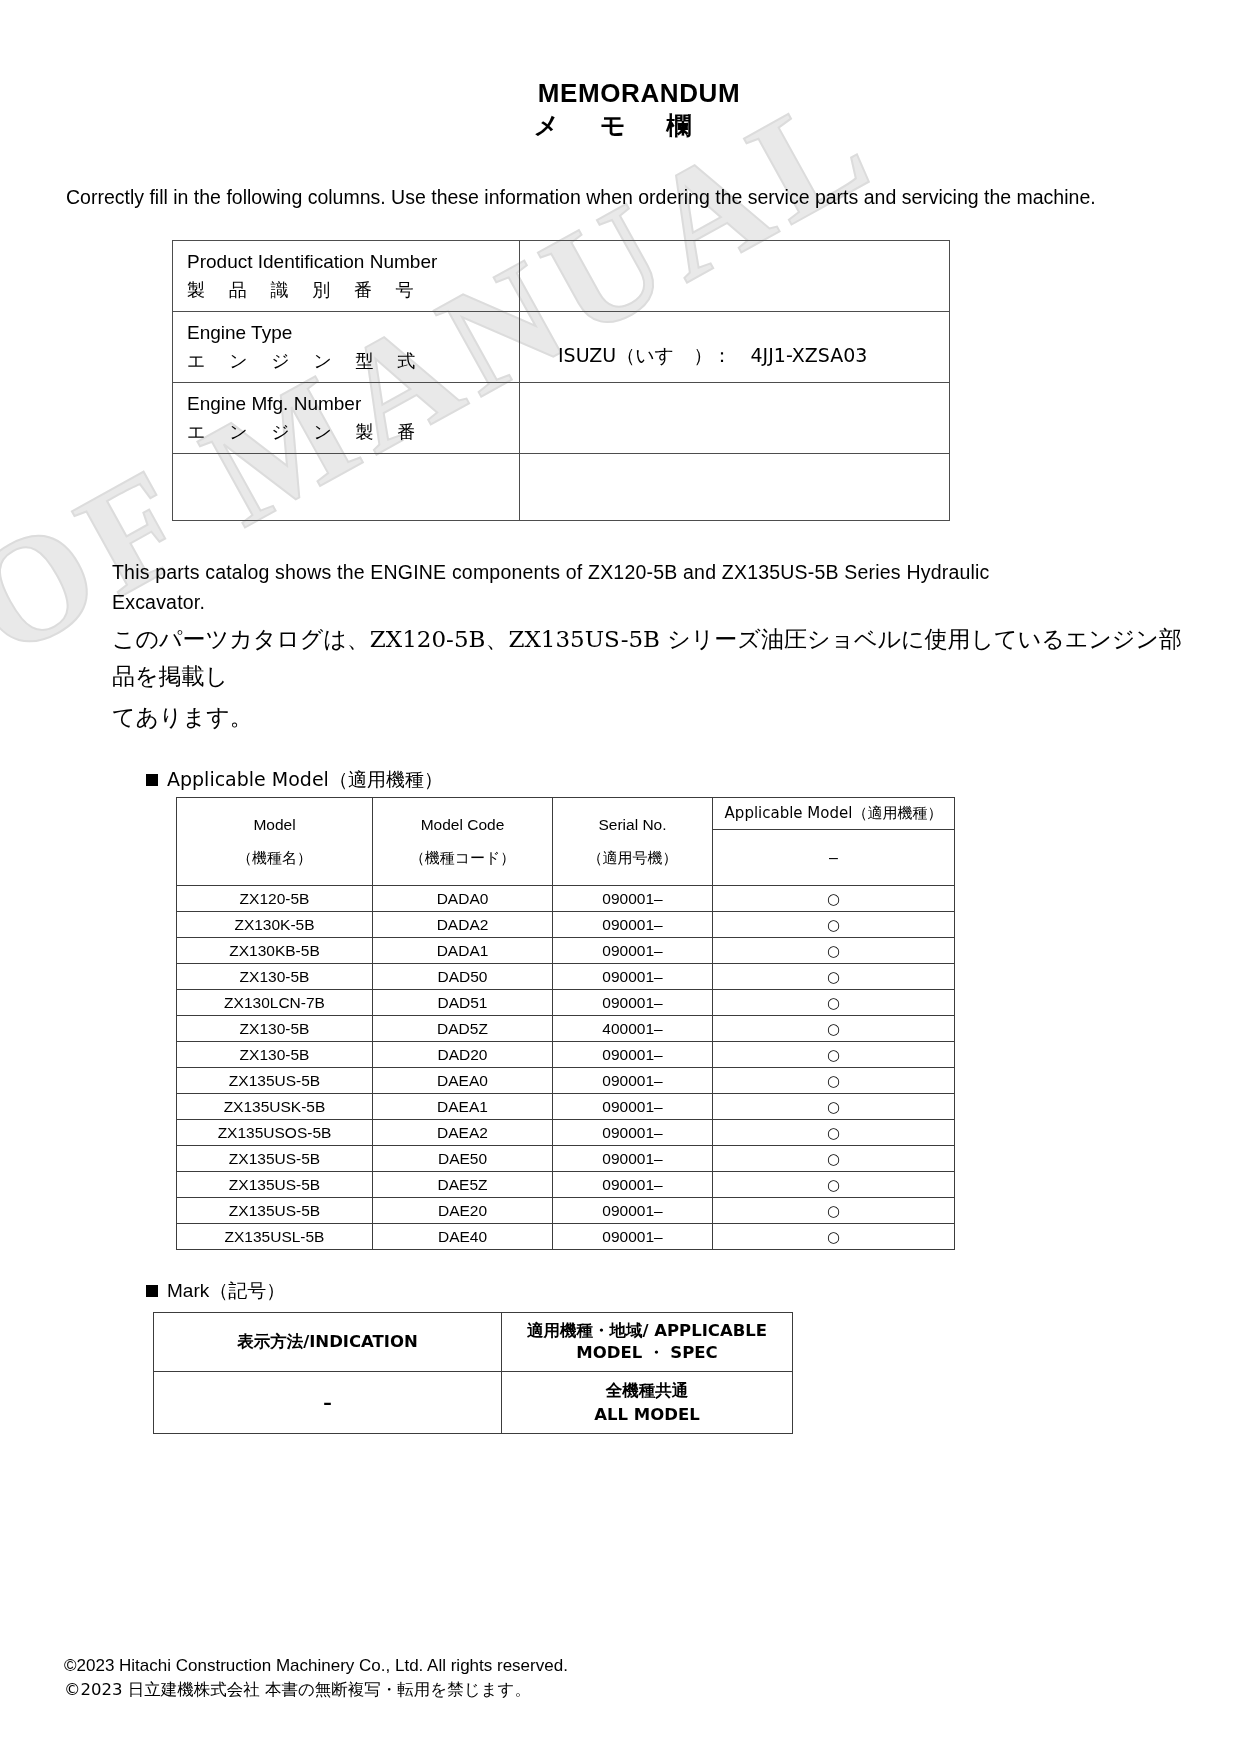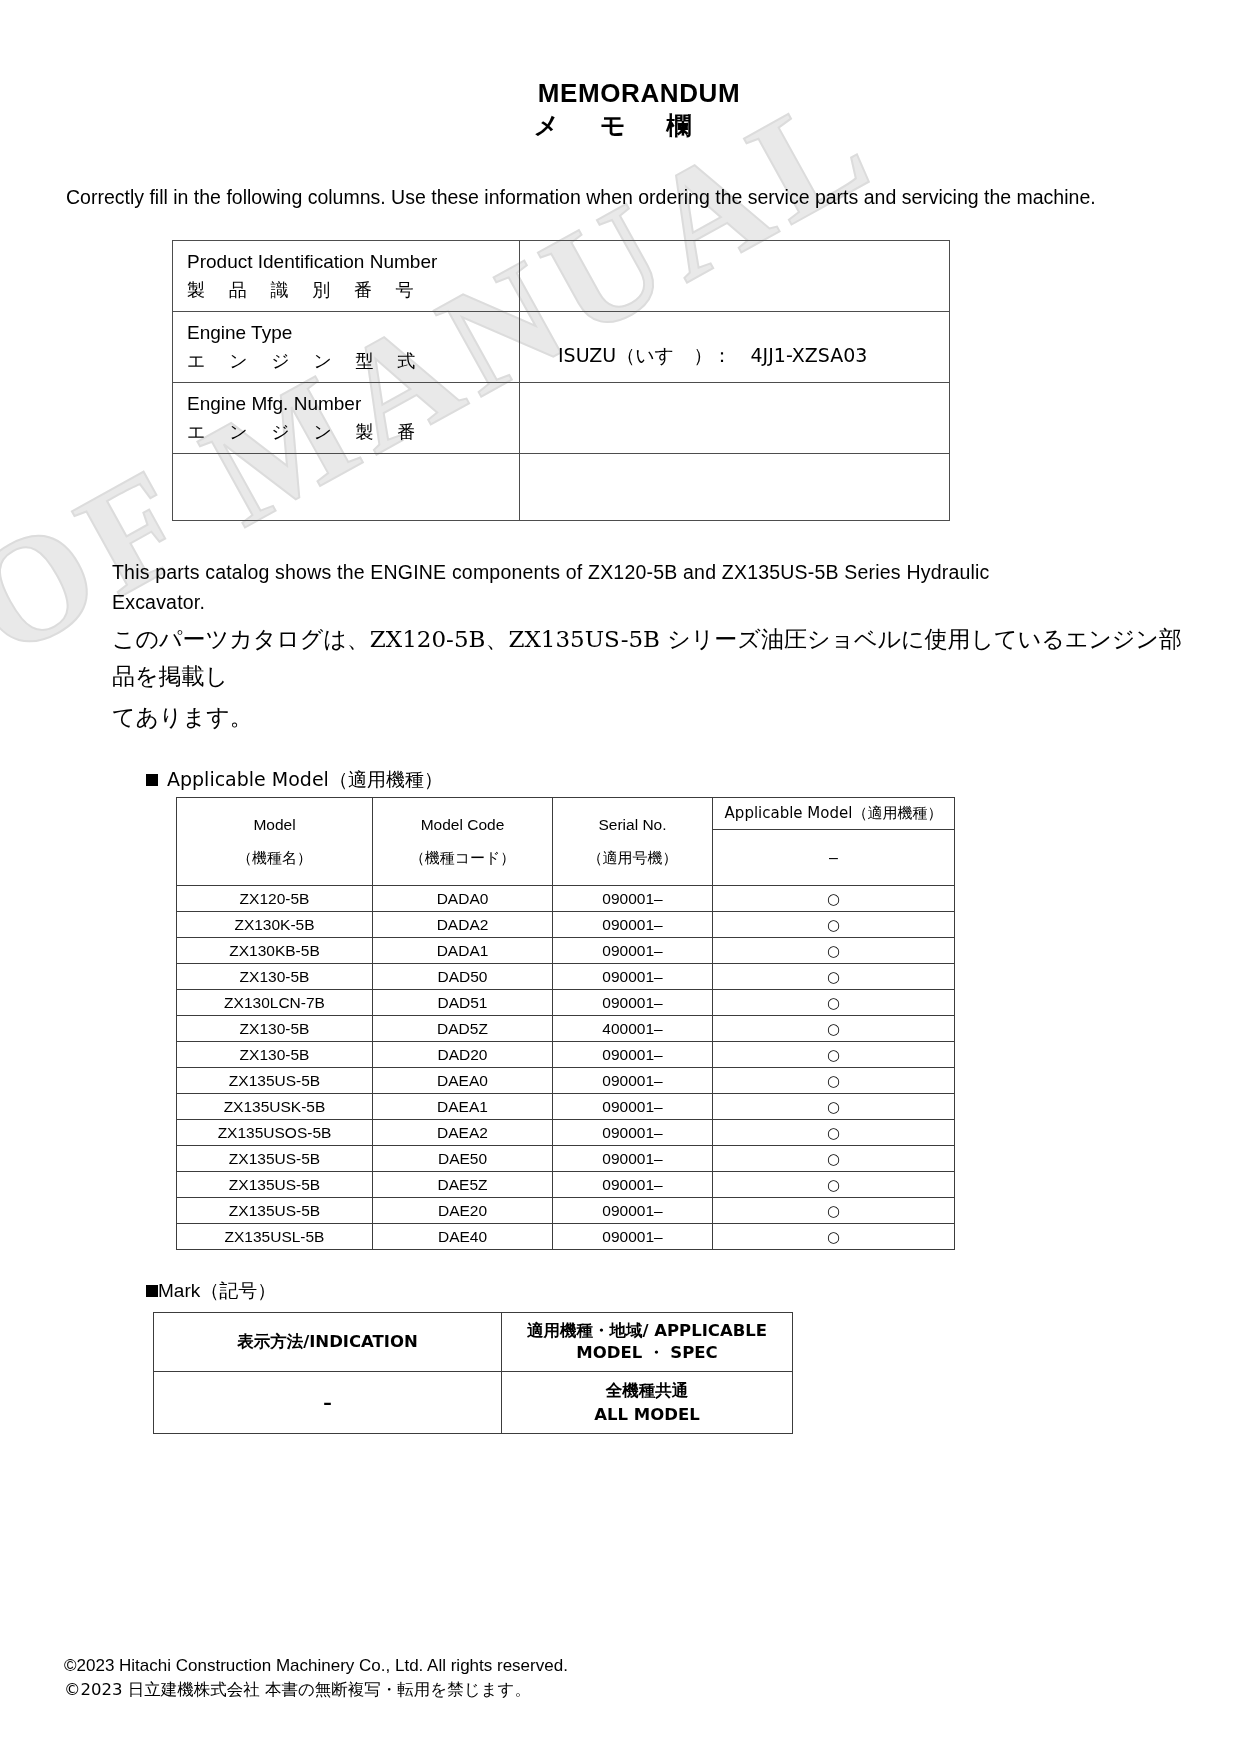--- a/index.html
+++ b/index.html
@@ -187,20 +187,21 @@
   td.c-model { text-align: left; padding-left: 12px; }
   .circle { font-size: 15px; font-family: "DejaVu Sans", sans-serif; }
 
   
   .mark-head {
     margin-top: 28px;
     padding-left: 146px;
     font-size: 19px;
     display: flex;
     align-items: center;
+    gap: 9px;
   }
   .mark-wrap { margin-top: 8px; padding-left: 153px; }
   table.mark {
     border-collapse: collapse;
     width: 640px;
     table-layout: fixed;
     font-size: 16.5px;
     font-weight: bold;
   }
   table.mark td {

